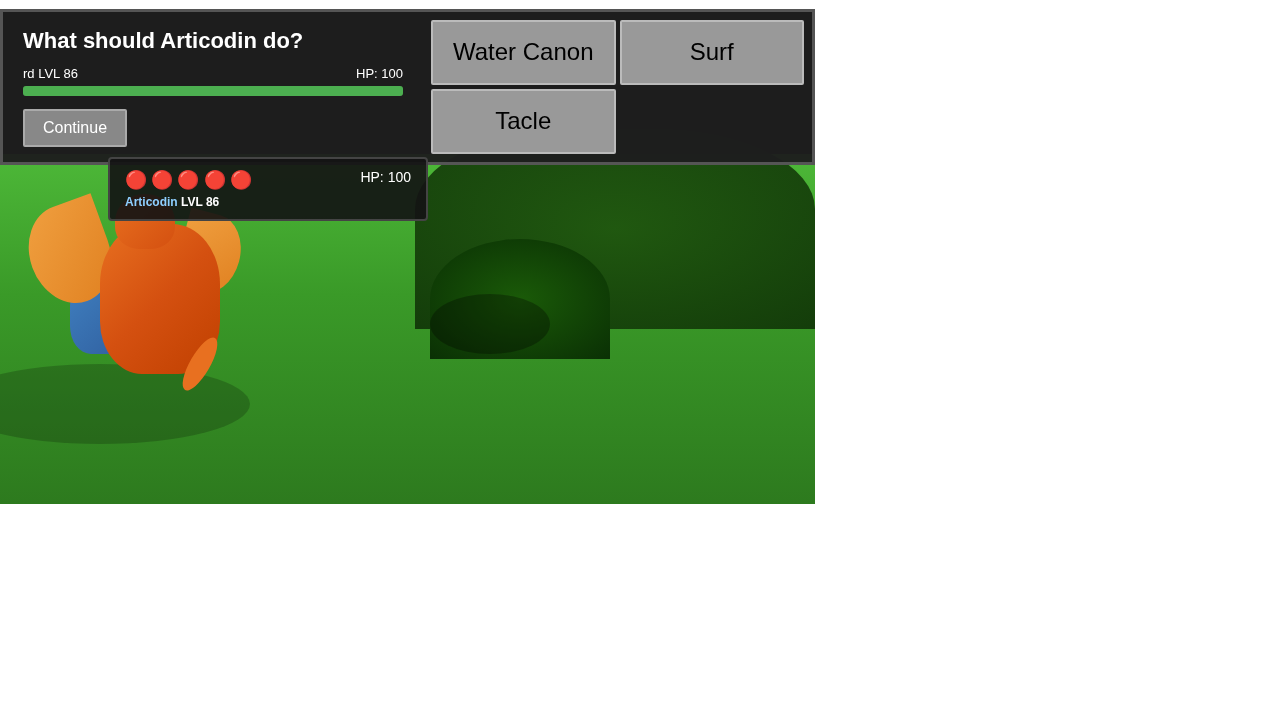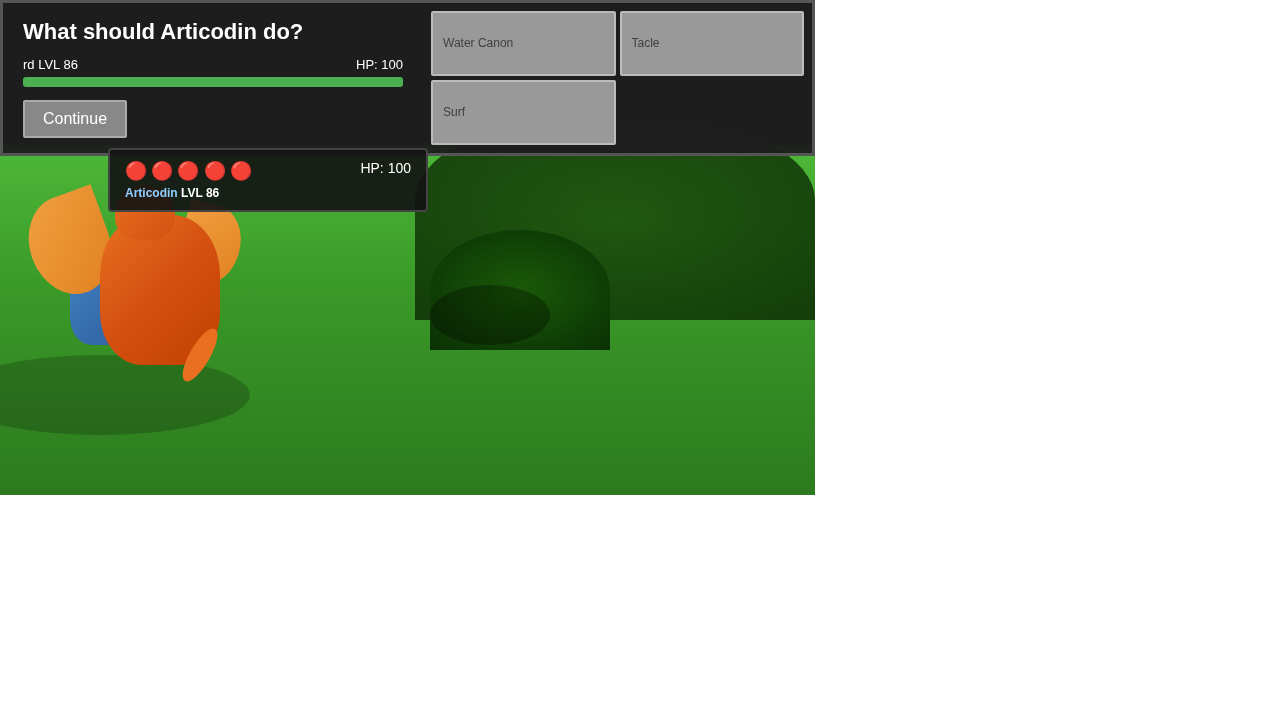--- a/index.html
+++ b/index.html
@@ -8,21 +8,21 @@
       height: 720px;
       background: #fff;
       font-family: Arial, sans-serif;
       overflow: hidden;
     }
 
     #game-container {
       position: relative;
       width: 803px;
       height: 495px;
-      top: 0;
+      top: 9px;
       left: 0;
     }
 
     
     #battle-scene {
       position: absolute;
       top: 0;
       left: 0;
       width: 815px;
       height: 495px;
@@ -102,25 +102,25 @@
       display: grid;
       grid-template-columns: 1fr 1fr;
       grid-template-rows: 1fr 1fr;
       gap: 4px;
       padding: 8px;
     }
 
     .move-btn {
       background: #999;
       border: 2px solid #bbb;
-      color: #404040;
-      font-size: 12px;
+      color: #000000;
+      font-size: 24px;
       padding: 16px 10px;
       cursor: pointer;
-      text-align: left;
+      text-align: center;
       border-radius: 2px;
     }
 
     #enemy-hp-bar-container {
       width: 100%;
       height: 10px;
       background: #333;
       margin: 5px 0;
       border-radius: 3px;
     }
@@ -317,22 +317,22 @@
           </div>
           <div id="enemy-hp-bar-container">
             <div id="enemy-hp-bar" style="width:100%;"></div>
           </div>
         </div>
         <button id="continue-btn">Continue</button>
       </div>
 
       <div id="moves-grid">
         <button class="move-btn">Water Canon</button>
+        <button class="move-btn">Surf</button>
         <button class="move-btn">Tacle</button>
-        <button class="move-btn">Surf</button>
       </div>
     </div>
   </div>
 
   <div id="player-card">
     <div id="pokeball-row">
       <span class="pokeball-icon">🔴</span>
       <span class="pokeball-icon">🔴</span>
       <span class="pokeball-icon">🔴</span>
       <span class="pokeball-icon">🔴</span>

